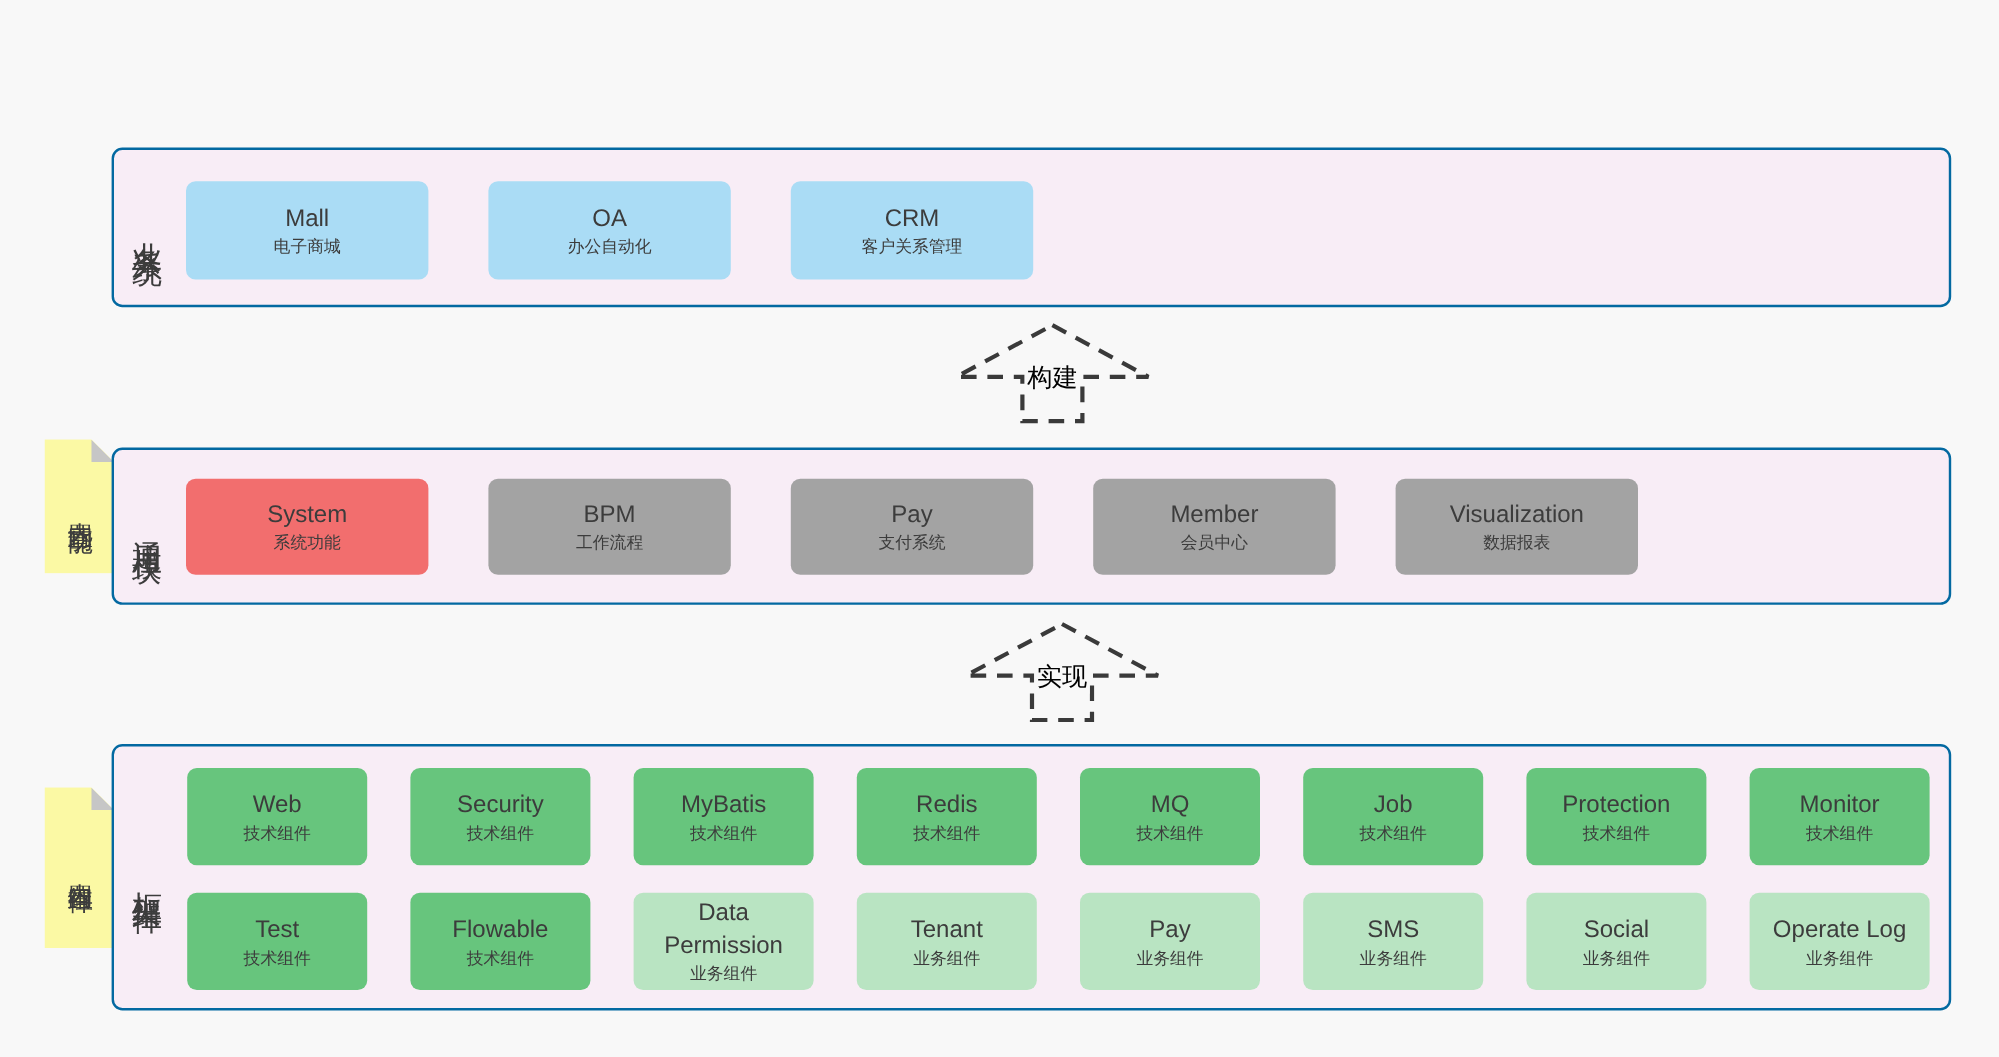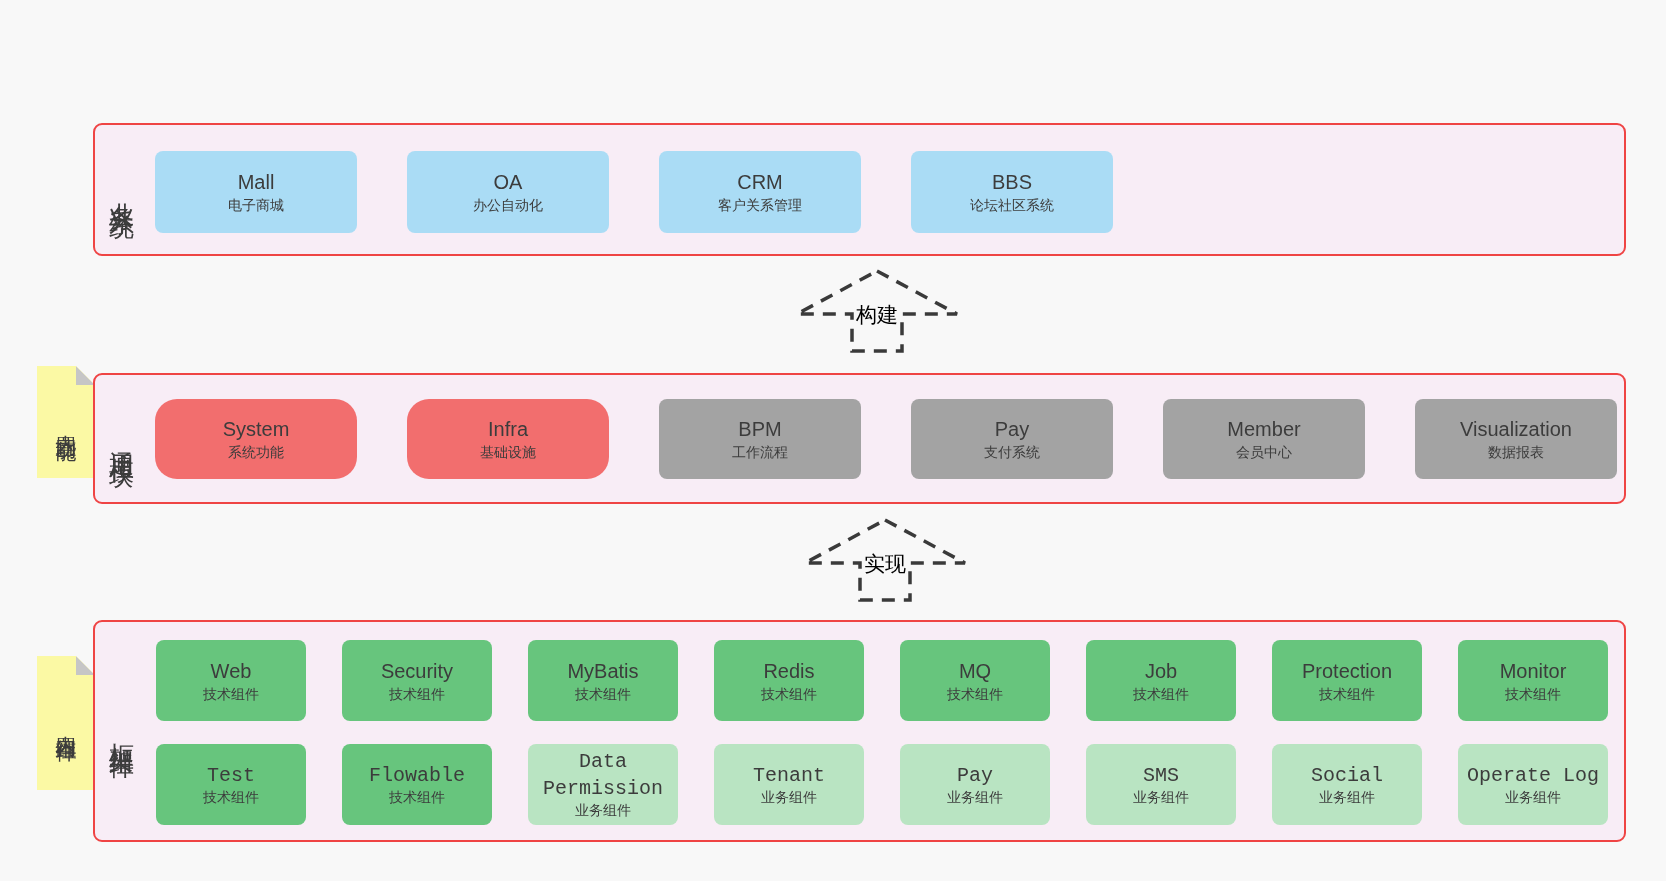--- a/index.html
+++ b/index.html
@@ -3,54 +3,54 @@
 <meta charset="utf-8">
 <style>
   * { margin:0; padding:0; box-sizing:border-box; }
   html,body { background:#f8f8f8; }
   body { font-family:"Liberation Sans","DejaVu Sans",sans-serif; color:#3c3c3c; }
   .page { position:relative; width:1666px; height:881px; background:#f8f8f8; overflow:hidden; }
 
   
   .section {
     position:absolute; left:93px; width:1533px;
-    background:#f8edf6; border:2px solid #ef4444; border-radius:9px;
+    background:#f8edf6; border:2px solid #0369a1; border-radius:9px;
     z-index:2;
   }
   #section-business   { top:123px; height:133px; }
   #section-modules    { top:373px; height:131px; }
   #section-components { top:620px; height:222px; }
 
   .v-label {
     position:absolute; left:11px; top:50%; transform:translateY(-50%);
     writing-mode:vertical-rl; text-orientation:upright;
     font-size:25px; letter-spacing:4px; color:#3c3c3c; white-space:nowrap;
   }
 
   .box-row { position:absolute; display:flex; }
   .row-6 { left:60px; gap:50px; }
   .row-8 { left:61px; gap:36px; }
   #section-business .row-6 { top:26px; }
   #section-modules  .row-6 { top:24px; }
   #row-comp-1 { top:18px; }
-  #row-comp-2 { top:122px;font-family:Liberation Mono, monospace; }
+  #row-comp-2 { top:122px; }
 
   .box {
     border-radius:8px; display:flex; flex-direction:column;
     align-items:center; justify-content:center; text-align:center;
     line-height:1.35; padding:2px 4px;
   }
   .row-6 .box { width:202px; height:82px; }
   #section-modules .row-6 .box { height:80px; }
   .row-8 .box { width:150px; height:81px;text-align:center; }
   .box-title { font-size:20px; }
   .box-sub   { font-size:14px; }
 
   .box[data-variant="blue"]       { background:#aadcf5; }
-  .box[data-variant="red"]        { background:#f26e6e;border-radius:22px; }
+  .box[data-variant="red"]        { background:#f26e6e; }
   .box[data-variant="pink"]       { background:#a3a3a3; }
   .box[data-variant="green"]      { background:#67c57d; }
   .box[data-variant="lightgreen"] { background:#b9e4c2; }
 
   
   .sticky {
     position:absolute; left:37px; width:58px; background:#fbf9a4; z-index:1;
     clip-path: polygon(0 0, calc(100% - 19px) 0, 100% 19px, 100% 100%, 0 100%);
     display:flex; align-items:center; justify-content:center;
   }
@@ -87,48 +87,40 @@
         <div class="box-sub">电子商城</div>
       </div>
       <div class="box" data-variant="blue">
         <div class="box-title">OA</div>
         <div class="box-sub">办公自动化</div>
       </div>
       <div class="box" data-variant="blue">
         <div class="box-title">CRM</div>
         <div class="box-sub">客户关系管理</div>
       </div>
-      <div class="box" data-variant="blue">
-        <div class="box-title">BBS</div>
-        <div class="box-sub">论坛社区系统</div>
-      </div>
     </div>
   </div>
 
   <div class="arrow-wrap" id="arrow-build">
     <svg width="170" height="86" viewBox="0 0 170 86">
       <path d="M85 3 L165 46 L110 46 L110 83 L60 83 L60 46 L5 46 Z" fill="none" stroke="#3a3a3a" stroke-width="3.5" stroke-dasharray="13 9" stroke-linejoin="miter"></path>
     </svg>
     <span class="arrow-label">构建</span>
   </div>
 
   <div class="sticky" id="sticky-modules">
     <span class="sticky-text">内置功能</span>
   </div>
   <div class="section" id="section-modules">
     <div class="v-label">通用模块</div>
     <div class="box-row row-6">
       <div class="box" data-variant="red">
         <div class="box-title">System</div>
         <div class="box-sub">系统功能</div>
       </div>
-      <div class="box" data-variant="red">
-        <div class="box-title">Infra</div>
-        <div class="box-sub">基础设施</div>
-      </div>
       <div class="box" data-variant="pink">
         <div class="box-title">BPM</div>
         <div class="box-sub">工作流程</div>
       </div>
       <div class="box" data-variant="pink">
         <div class="box-title">Pay</div>
         <div class="box-sub">支付系统</div>
       </div>
       <div class="box" data-variant="pink">
         <div class="box-title">Member</div>

